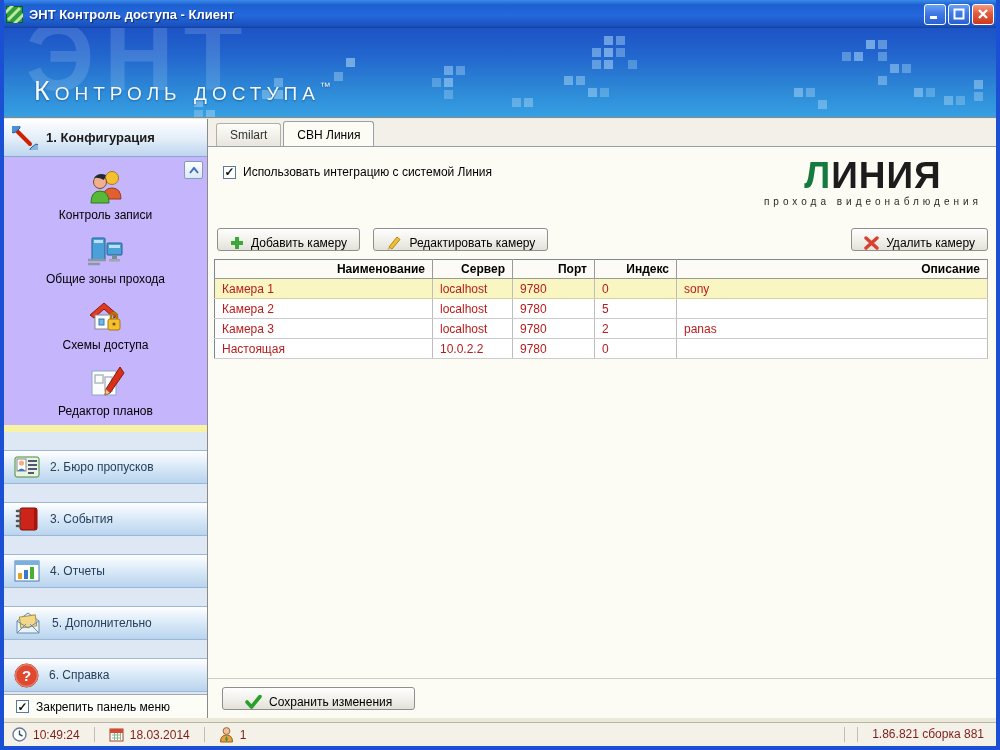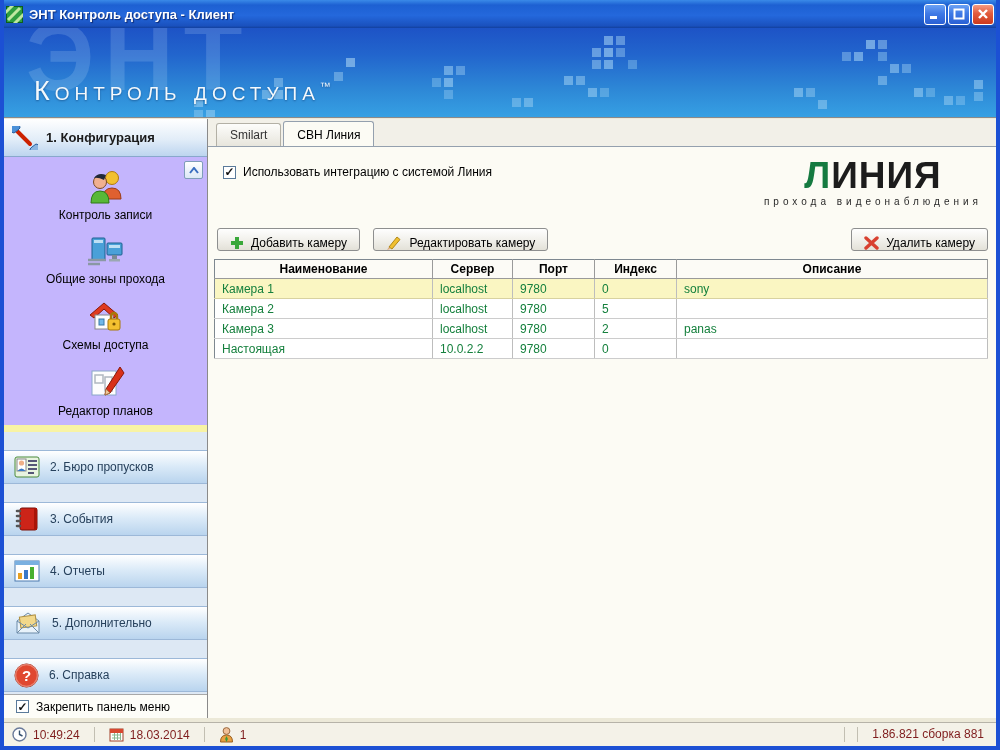--- a/index.html
+++ b/index.html
@@ -97,24 +97,24 @@
   .btnrow { position:absolute; top:81px; left:9px; right:8px; height:24px; }
   .pbtn {
     display:inline-flex; align-items:flex-end; gap:7px; height:23px; padding:0 12px;
     background:linear-gradient(180deg,#fefefe 0%,#f2f1ec 50%,#e3e1d8 100%);
     border:1px solid #8e8f8f; border-radius:3px; font-size:12px; color:#000; cursor:pointer; margin-right:9px;
   }
   .pbtn.right { position:absolute; right:0; top:0; margin:0; }
   .tablewrap { position:absolute; top:112px; left:6px; right:8px; }
   table.cam { width:100%; border-collapse:collapse; background:#fff; border:1px solid #7e8890; font-size:12px; }
   table.cam th {
-    text-align:center; font-weight:bold; color:#000; padding:2px 7px; height:19px;
+    text-align:right; font-weight:bold; color:#000; padding:2px 7px; height:19px;
     background:#fcfbf6; border-right:1px solid #9a9a9a; border-bottom:1px solid #9a9a9a;
   }
-  table.cam td { padding:2px 7px; height:20px; border-right:1px solid #bdbdbd; border-bottom:1px solid #cccccc; color:#15803d; }
+  table.cam td { padding:2px 7px; height:20px; border-right:1px solid #bdbdbd; border-bottom:1px solid #cccccc; color:#b91c1c; }
   table.cam tr.sel td { background:#faf6c2; border-bottom:1px solid #d8d2a0; }
   .savebar { position:absolute; left:0; right:0; bottom:0; height:40px; border-top:1px solid #cfccc2; }
   .savebar .pbtn { position:absolute; left:14px; top:8px; padding:0 22px; }
   
   .statusbar {
     position:absolute; left:0; right:0; bottom:0; height:24px; background:#f4f2e8;
     border-top:1px solid #b6b3a8; display:flex; align-items:center; font-size:12px; color:#7f1d1d; padding:0 8px; gap:8px;
   }
   .statusbar .seg { display:flex; align-items:center; gap:6px; }
   .vsep { width:1px; height:15px; background:#c2bfb2; margin:0 6px; }
@@ -394,20 +394,28 @@
                   <td>Настоящая</td>
                   <td>10.0.2.2</td>
                   <td>9780</td>
                   <td>0</td>
                   <td></td>
                 </tr>
               </tbody>
           </table>
         </div>
 
+        <div class="savebar">
+          <button class="pbtn">
+            <svg width="17" height="14" viewBox="0 0 17 14">
+                <path d="M2 7 L6.5 12 L15 1.5" fill="none" stroke="#2aa02a" stroke-width="3.6" stroke-linecap="round" stroke-linejoin="round"></path>
+              </svg>
+            <span>Сохранить изменения</span>
+          </button>
+        </div>
 
       </div>
     </div>
   </div>
 
   <div class="statusbar">
     <div class="seg">
       <svg width="15" height="15" viewBox="0 0 15 15">
         <circle cx="7.5" cy="7.5" r="6.5" fill="#fff" stroke="#6a7a9a" stroke-width="1.4"></circle>
         <path d="M7.5 3.5 V7.5 L10.5 9" fill="none" stroke="#34506e" stroke-width="1.4"></path>

